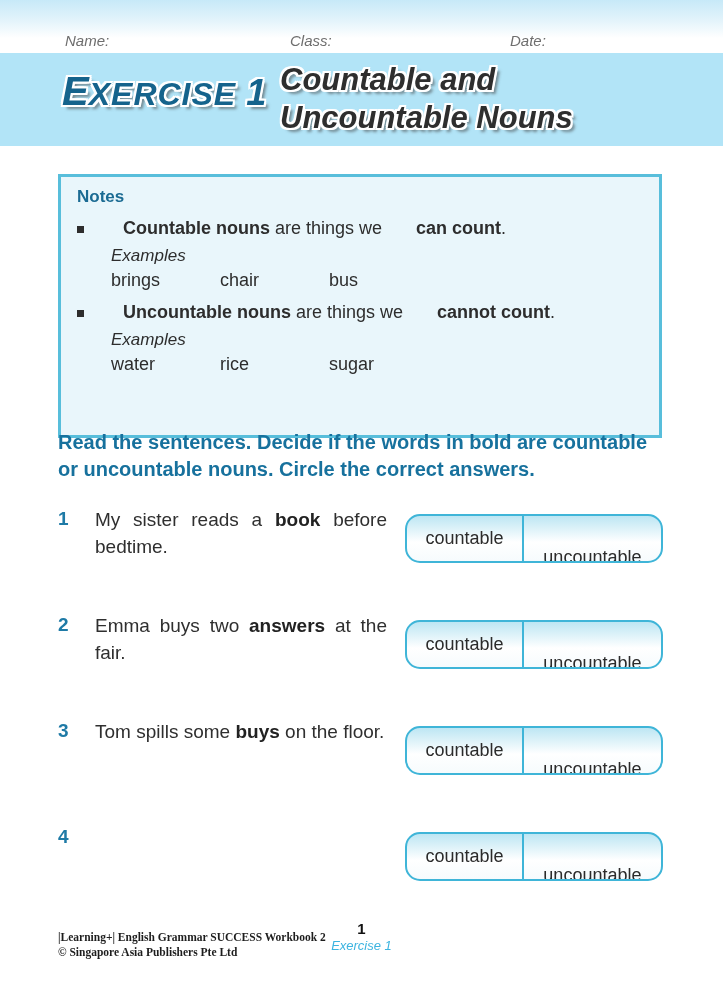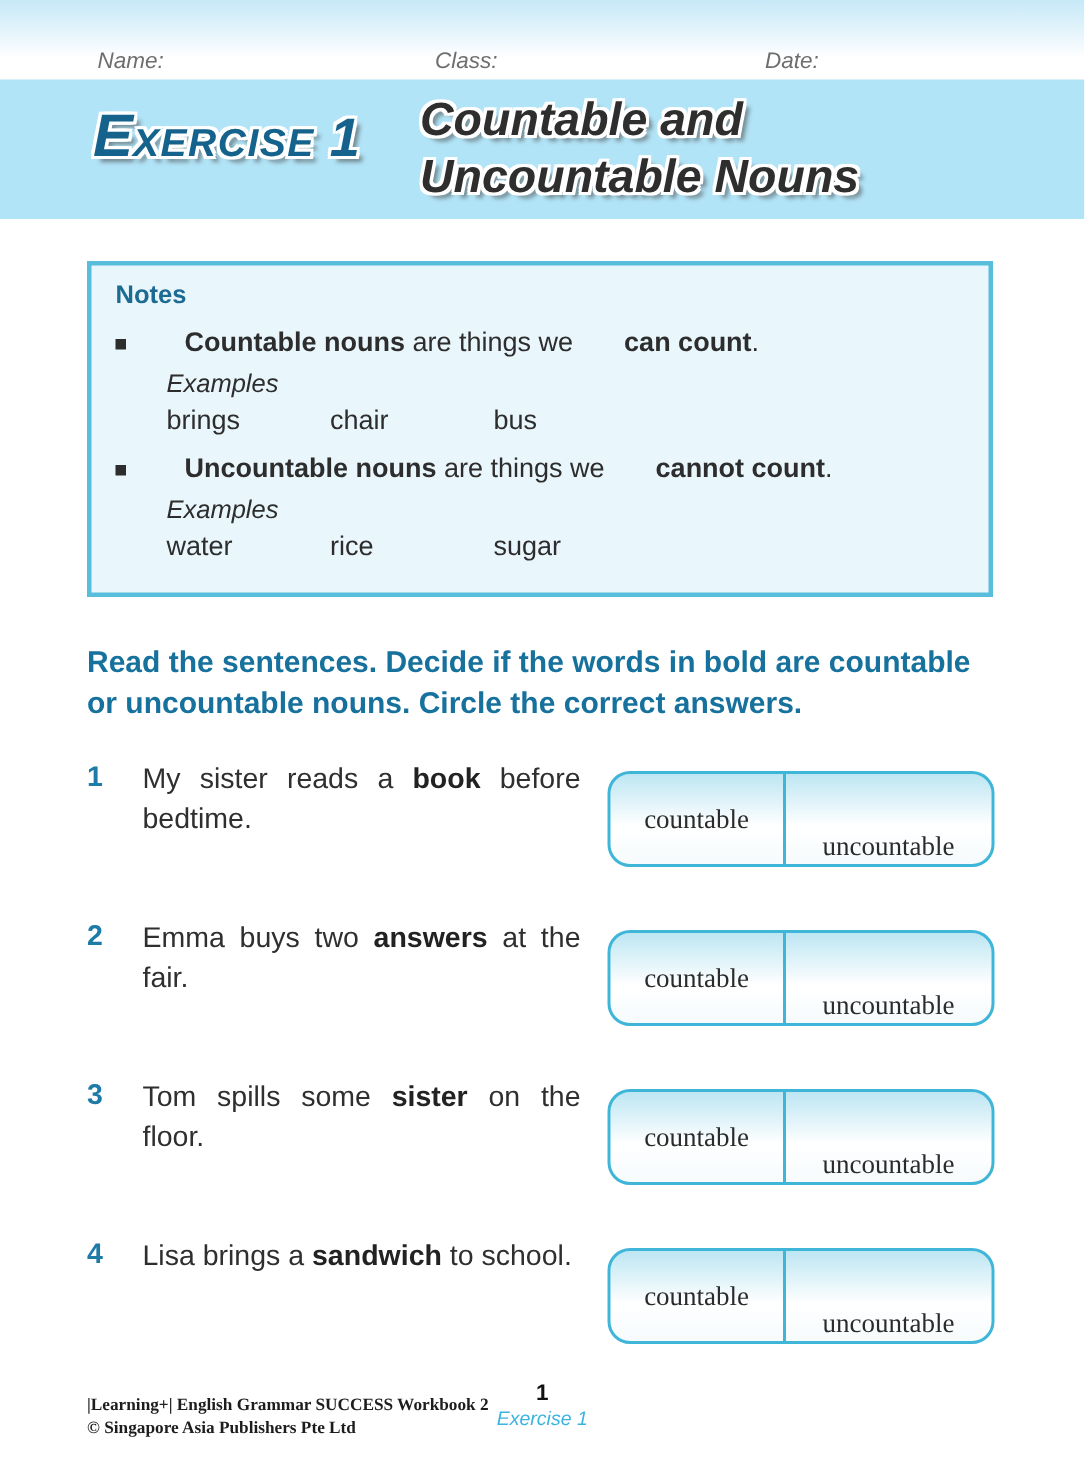--- a/index.html
+++ b/index.html
@@ -32,31 +32,31 @@
     text-shadow:
       -2px -2px 0 #ffffff, 2px -2px 0 #ffffff, -2px 2px 0 #ffffff, 2px 2px 0 #ffffff,
       -2px 0 0 #ffffff, 2px 0 0 #ffffff, 0 -2px 0 #ffffff, 0 2px 0 #ffffff,
       4px 4px 3px rgba(60,60,60,.55);
   }
   .exercise-tag {
     position:absolute; left:62px; top:16px; font-style:italic; font-weight:bold;
     color:#15638c; white-space:nowrap;
   }
   .exercise-tag .initial { font-size:40px; }
-  .exercise-tag .rest    { font-size:26px; letter-spacing:1px; }
+  .exercise-tag .rest    { font-size:32px; letter-spacing:1px; }
   .exercise-tag .num     { font-size:36px; margin-left:10px; }
   .banner-title {
     position:absolute; left:280px; top:8px;
     font-style:italic; font-weight:bold; font-size:31px; line-height:38px;
     color:#2e2e2e; white-space:nowrap;
   }
 
   
   .notes-box {
-    position:absolute; left:58px; top:174px; width:604px; height:224px;
+    position:absolute; left:58px; top:174px; width:604px; height:264px;
     background:#e9f6fb; border:3px solid #58bedb;
     padding:10px 16px;
   }
   .notes-heading { font-size:17px; font-weight:bold; color:#1b6b93; }
   .note-item { display:flex; margin-top:11px; font-size:18px; color:#2d2d2d; }
   .bullet-sq {
     flex:0 0 auto; width:7px; height:7px; background:#2d2d2d; margin:8px 10px 0 0;
   }
   .note-line b { font-weight:bold;margin-left:29px; }
   .examples-label {
@@ -76,24 +76,24 @@
   .q-num {
     position:absolute; left:58px; top:2px;
     font-size:19px; font-weight:bold; color:#1e7aa6;
   }
   .q-text {
     position:absolute; left:95px; top:0; width:292px;
     font-size:19px; line-height:27px; color:#2f2f2f; text-align:justify;
   }
   .q-text b { font-weight:bold; color:#222; }
   .answer-box {
-    position:absolute; left:405px; top:8px; width:258px; height:64px;
+    position:absolute; left:405px; top:8px; width:258px; height:49px;
     border:2px solid #3fb5d8; border-radius:15px;
     background:linear-gradient(180deg,#bde6f3 0%, #ffffff 58%, #f6fbfd 100%);
-    display:flex; overflow:hidden;font-family:Liberation Serif, serif;
+    display:flex; overflow:hidden;
   }
   .answer-cell {
     display:flex; align-items:center; justify-content:center;
     font-size:18px; color:#2b2b2b; cursor:pointer;
   }
   .answer-cell.left  { width:46%; border-right:2px solid #3fb5d8; }
   .answer-cell.right { width:54%;margin-top:37px; }
 
   
   .footer-left {
@@ -171,30 +171,29 @@
     <div class="q-num">2</div>
     <div class="q-text"><span>Emma buys two </span><b>answers</b><span> at the fair.</span></div>
     <div class="answer-box">
       <div class="answer-cell left">countable</div>
       <div class="answer-cell right">uncountable</div>
     </div>
   </div>
 
   <div class="q-row" style="top:718px;">
     <div class="q-num">3</div>
-    <div class="q-text"><span>Tom spills some </span><b>sister</b><span> on the floor.</span></div>
+    <div class="q-text"><span>Tom spills some </span><b>buys</b><span> on the floor.</span></div>
     <div class="answer-box">
       <div class="answer-cell left">countable</div>
       <div class="answer-cell right">uncountable</div>
     </div>
   </div>
 
   <div class="q-row" style="top:824px;">
     <div class="q-num">4</div>
-    <div class="q-text"><span>Lisa brings a </span><b>sandwich</b><span> to school.</span></div>
     <div class="answer-box">
       <div class="answer-cell left">countable</div>
       <div class="answer-cell right">uncountable</div>
     </div>
   </div>
 
   <div class="footer-left">
     <div>|Learning+| English Grammar SUCCESS Workbook 2</div>
     <div>© Singapore Asia Publishers Pte Ltd</div>
   </div>

